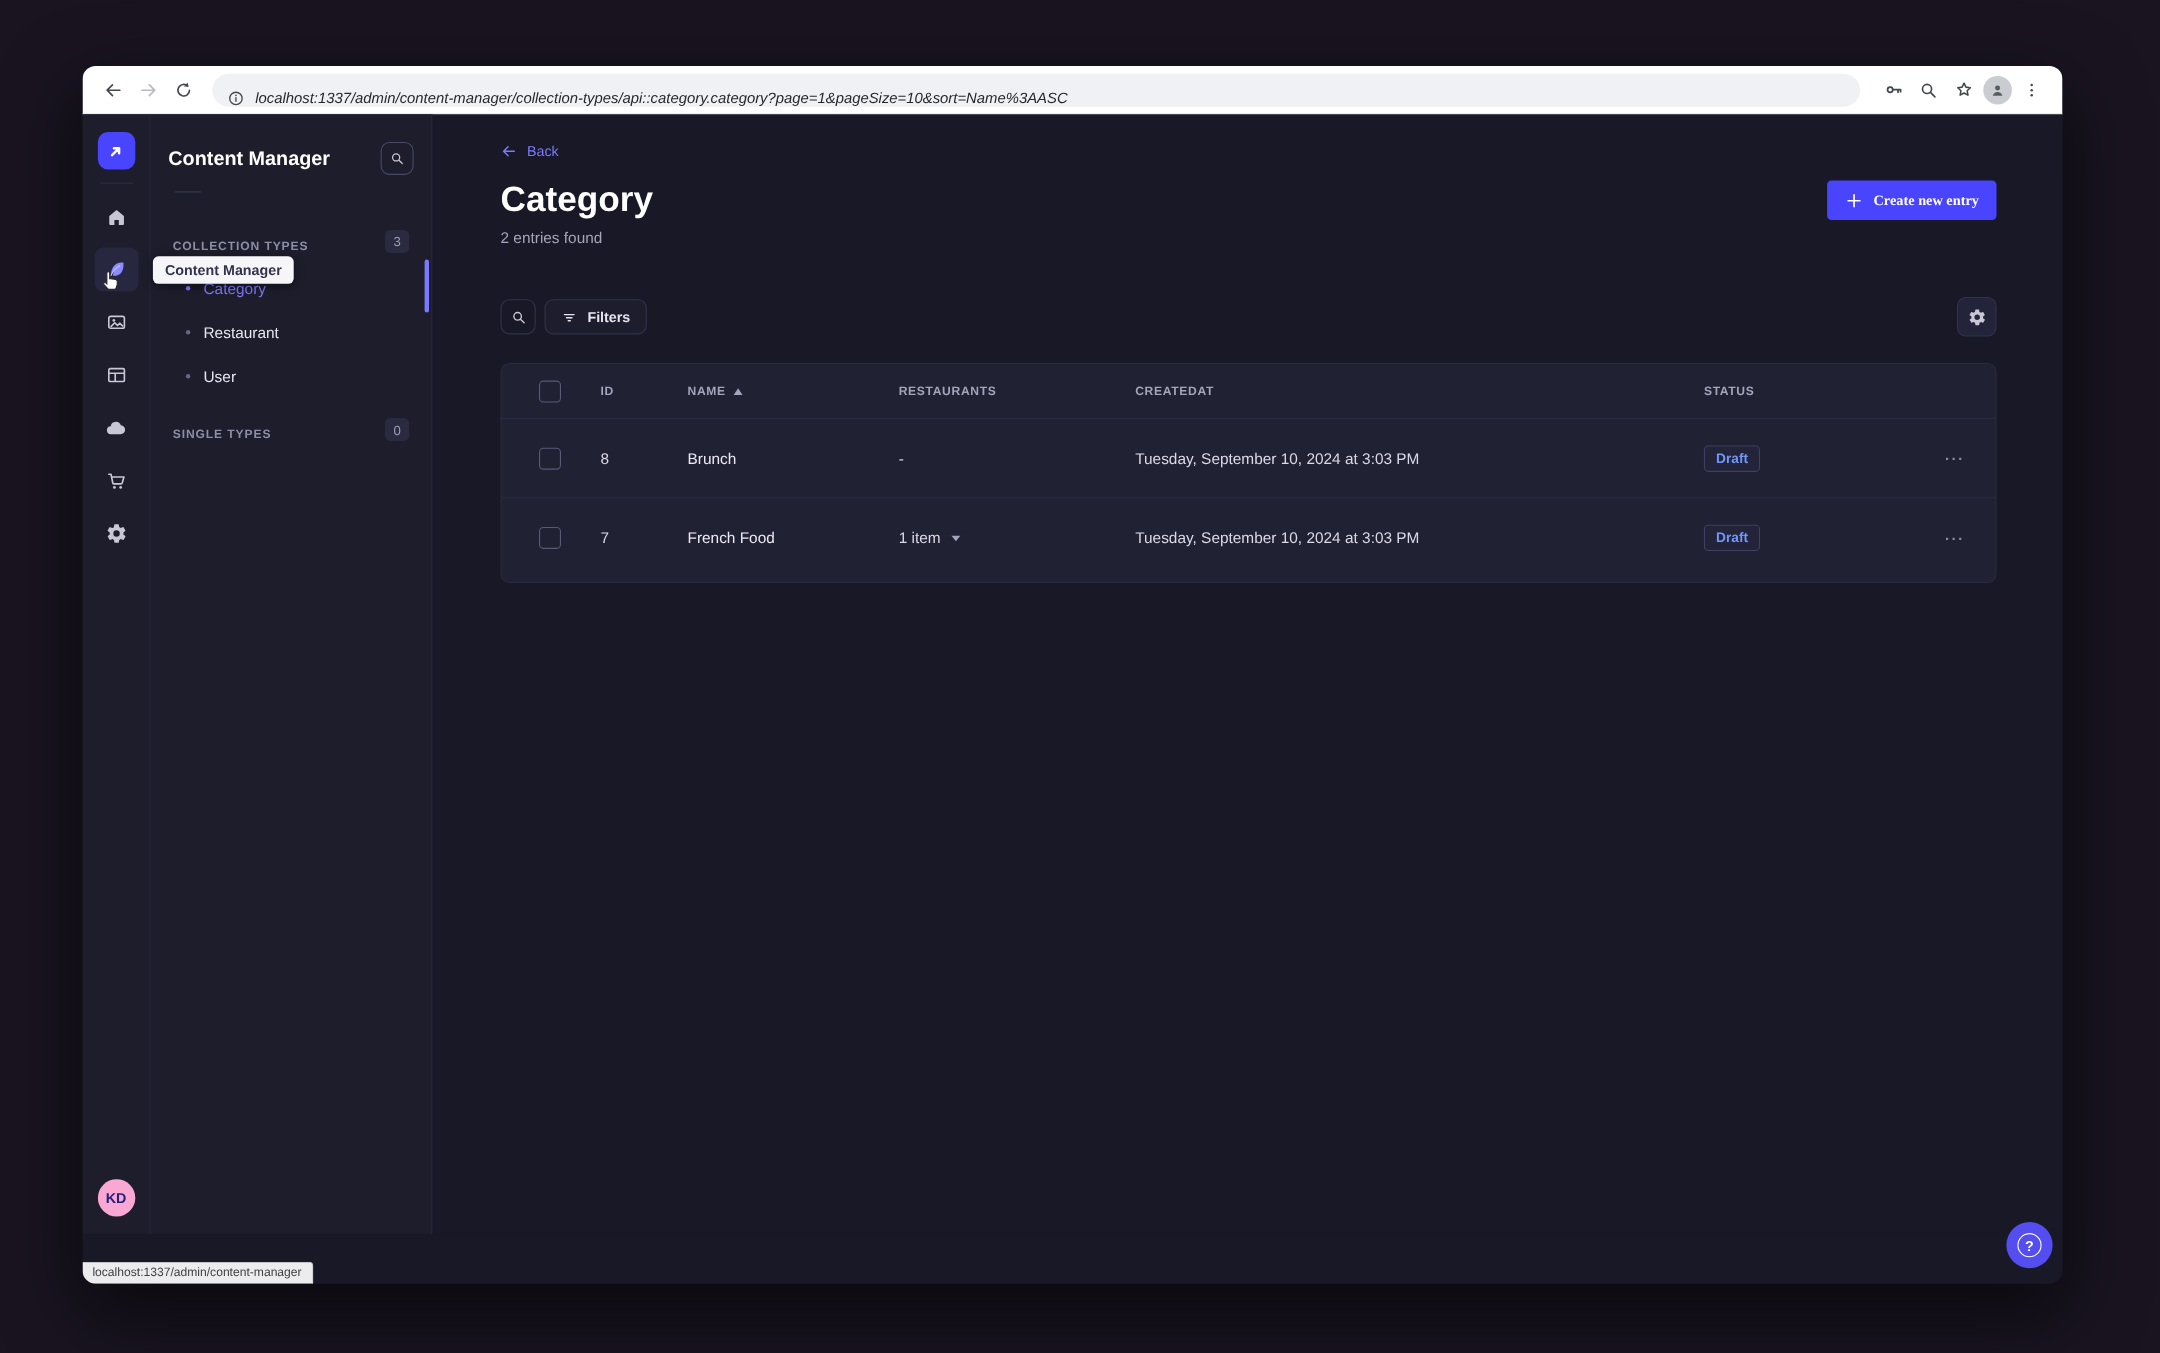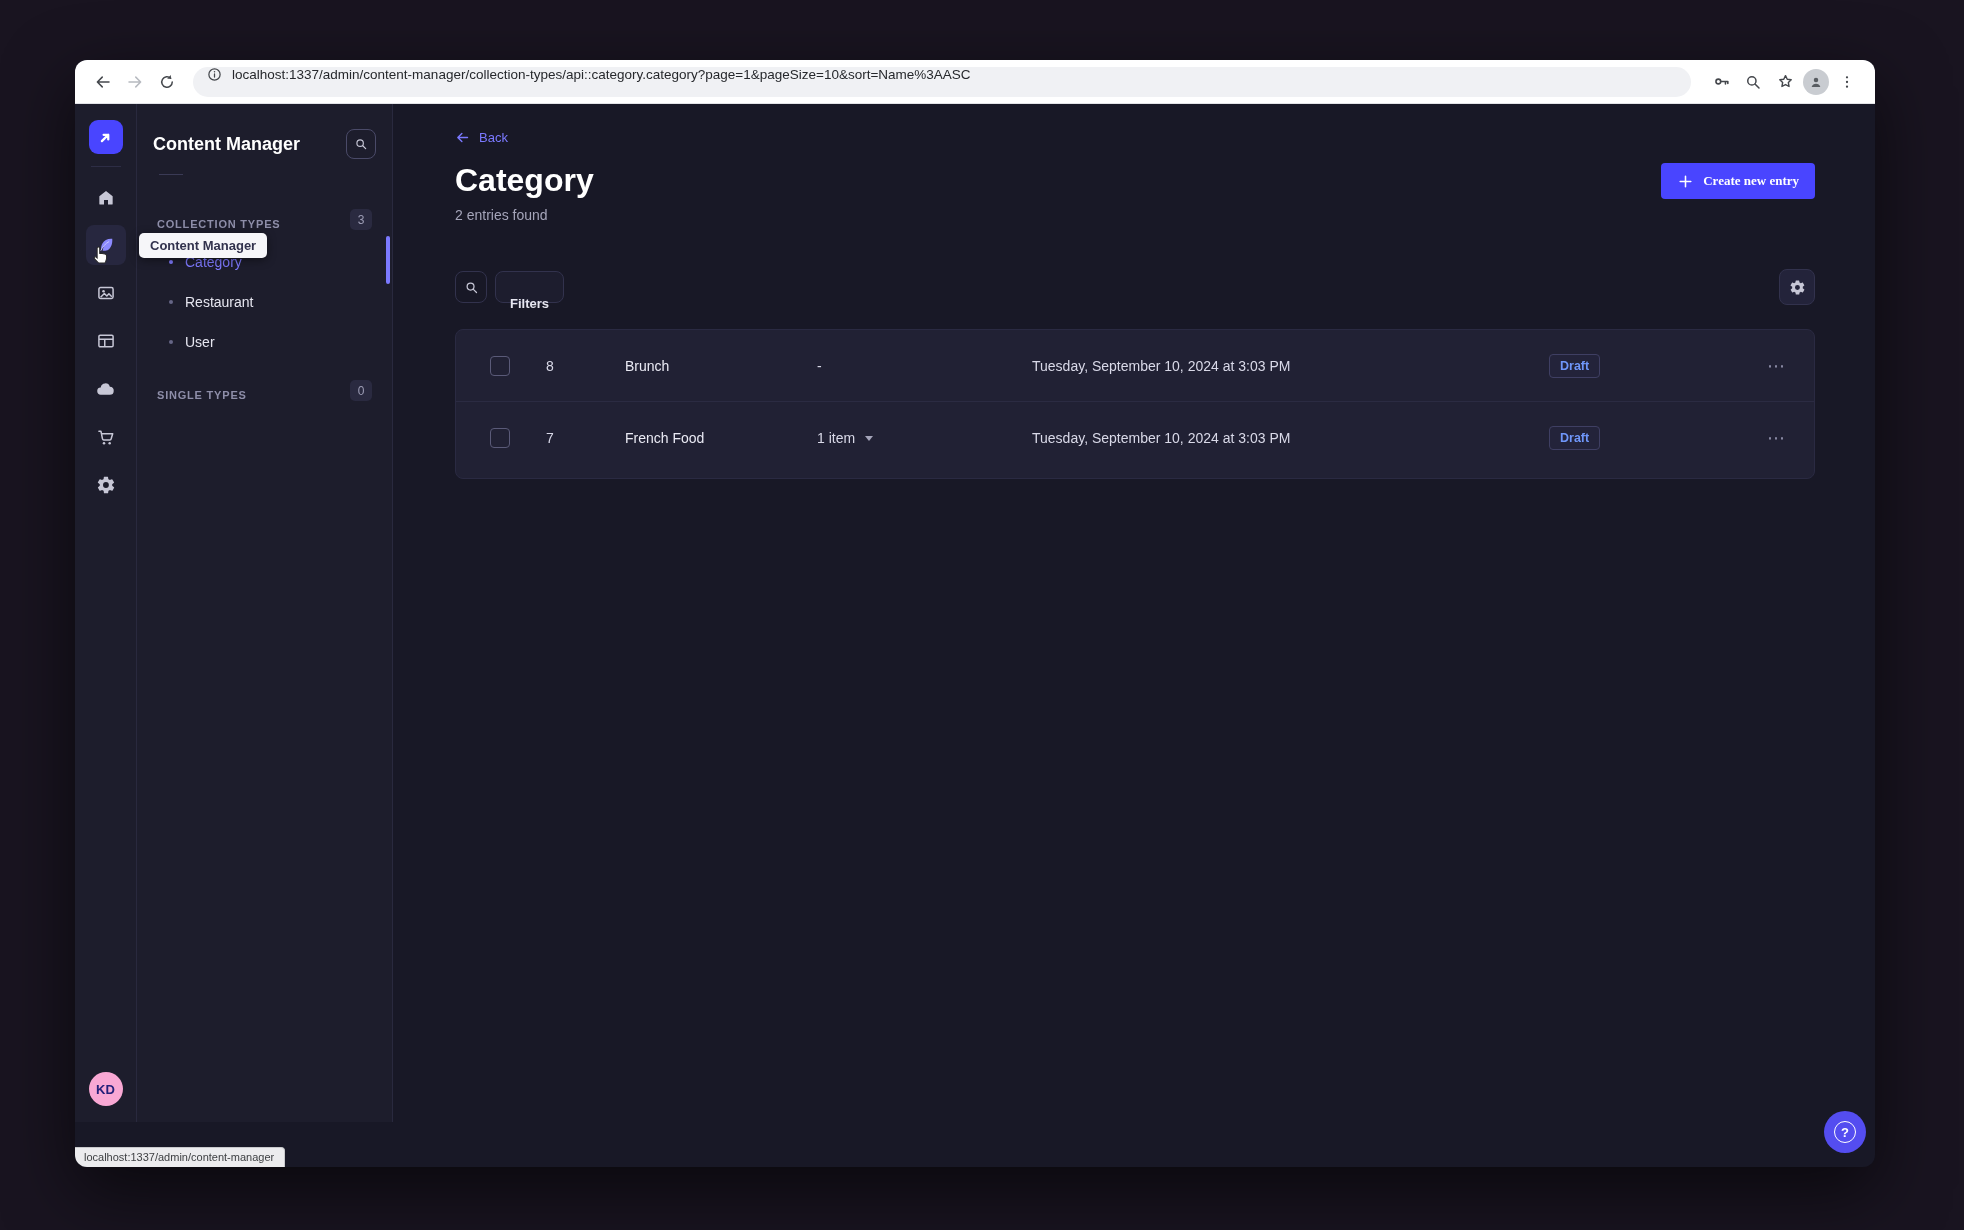--- a/index.html
+++ b/index.html
@@ -23,21 +23,21 @@
   .tab-close { font-size:15px; color:#5f6368; cursor:default; padding:0 3px; }
   .newtab { position:absolute; left:342px; top:11px; width:26px; height:26px; border-radius:50%;
     display:flex; align-items:center; justify-content:center; font-size:19px; color:#44474c; }
   .tabsearch { position:absolute; right:16px; top:11px; width:36px; height:25px; border-radius:9px;
     background:#f8f9fb; display:flex; align-items:center; justify-content:center; }
 
   .toolbar { height:44px; background:#ffffff; border-bottom:1px solid #e2e3e7;
     display:flex; align-items:center; padding:0 14px; gap:4px; }
   .navbtn { width:28px; height:28px; display:flex; align-items:center; justify-content:center; flex:none; }
   .urlbar { flex:1; height:30px; background:#f0f1f4; border-radius:15px; margin:0 12px 0 8px;
-    display:flex; align-items:flex-start; padding:0 14px; gap:10px; min-width:0; }
+    display:flex; align-items:flex-end; padding:0 14px; gap:10px; min-width:0;font-style:italic; }
   .url-text { font-size:13.5px; color:#26282c; white-space:nowrap; overflow:hidden; }
   .chrome-avatar { width:26px; height:26px; border-radius:50%; background:#c9ccd1;
     display:flex; align-items:center; justify-content:center; flex:none; }
 
   
   .app { position:relative; display:flex; height:1018px; background:#181826; }
 
   .iconnav { width:62px; background:#1d1d2c; border-right:1px solid #29293e;
     display:flex; flex-direction:column; align-items:center; padding-top:16px; flex:none; }
   .logo { width:34px; height:34px; border-radius:9px; background:#4945ff;
@@ -78,21 +78,21 @@
   .page-subtitle { margin-top:8px; font-size:14px; color:#a5a5ba; }
   .create-btn { height:36px; margin-top:2px; padding:0 16px; border:none; border-radius:4px;
     background:#4945ff; color:#ffffff; font-size:13px; font-weight:bold;
     display:flex; align-items:center; gap:9px; font-family:Liberation Serif, serif; }
 
   .filters-row { margin-top:46px; display:flex; align-items:center; gap:8px; }
   .icon-btn { width:32px; height:32px; border:1px solid #32324d; border-radius:8px; background:transparent;
     display:flex; align-items:center; justify-content:center; }
   .filters-btn { height:32px; padding:15px 14px; border:1px solid #32324d; border-radius:8px;
     background:#1d1d2e; color:#e6e6f0; font-size:13px; font-weight:bold;
-    display:flex; align-items:center; gap:9px; font-family:inherit;flex-direction:column; }
+    display:flex; align-items:center; gap:9px; font-family:inherit; }
   .filters-row .spacer { flex:1; }
   .gear-btn { width:36px; height:36px; border:1px solid #32324d; border-radius:8px; background:#23233a;
     display:flex; align-items:center; justify-content:center; }
 
   .table { margin-top:24px; background:#212134; border-radius:8px; border:1px solid #2a2a42;
     padding-bottom:4px; }
   .trow { display:grid; grid-template-columns:56px 79px 192px 215px 517px 196px 1fr;
     align-items:center; padding-left:34px; }
   .trow.head { height:50px; border-bottom:1px solid #2b2b42; }
   .trow.data { height:72px; border-bottom:1px solid #2b2b42; }
@@ -318,20 +318,40 @@
         </button>
         <span class="spacer"></span>
         <button class="gear-btn">
           <svg width="17" height="17" viewBox="0 0 24 24">
                 <path d="M19.4 13c.04-.32.1-.65.1-1s-.05-.68-.1-1l2.1-1.65a.5.5 0 0 0 .12-.64l-2-3.46a.5.5 0 0 0-.6-.22l-2.49 1a7.3 7.3 0 0 0-1.73-1l-.38-2.65A.5.5 0 0 0 13.93 2h-4a.5.5 0 0 0-.5.42l-.37 2.65c-.63.26-1.2.6-1.74 1l-2.48-1a.5.5 0 0 0-.61.22l-2 3.46a.5.5 0 0 0 .12.64L4.56 11c-.05.32-.09.65-.09 1s.04.68.09 1l-2.11 1.65a.5.5 0 0 0-.12.64l2 3.46c.12.22.39.3.61.22l2.48-1c.54.4 1.12.74 1.75 1l.37 2.65c.04.24.25.42.5.42h4c.25 0 .46-.18.5-.42l.37-2.65c.63-.26 1.2-.6 1.73-1l2.49 1c.23.09.49 0 .61-.22l2-3.46a.5.5 0 0 0-.12-.64L19.4 13zm-7.47 2.5a3.5 3.5 0 1 1 0-7 3.5 3.5 0 0 1 0 7z" fill="#c7c7d6"></path>
               </svg>
         </button>
       </div>
 
       <div class="table">
+        <div class="trow head">
+          <span class="checkbox"></span>
+          <span class="th">
+                <span>ID</span>
+              </span>
+          <span class="th">
+                <span>NAME</span>
+                <span class="sort-tri"></span>
+              </span>
+          <span class="th">
+                <span>RESTAURANTS</span>
+              </span>
+          <span class="th">
+                <span>CREATEDAT</span>
+              </span>
+          <span class="th">
+                <span>STATUS</span>
+              </span>
+          <span></span>
+        </div>
 
         <div class="trow data">
           <span class="checkbox"></span>
           <span class="cell">8</span>
           <span class="cell name">Brunch</span>
           <span class="cell">-</span>
           <span class="cell">Tuesday, September 10, 2024 at 3:03 PM</span>
           <span><span class="draft-badge">Draft</span></span>
           <span class="dots-cell">⋯</span>
         </div>

